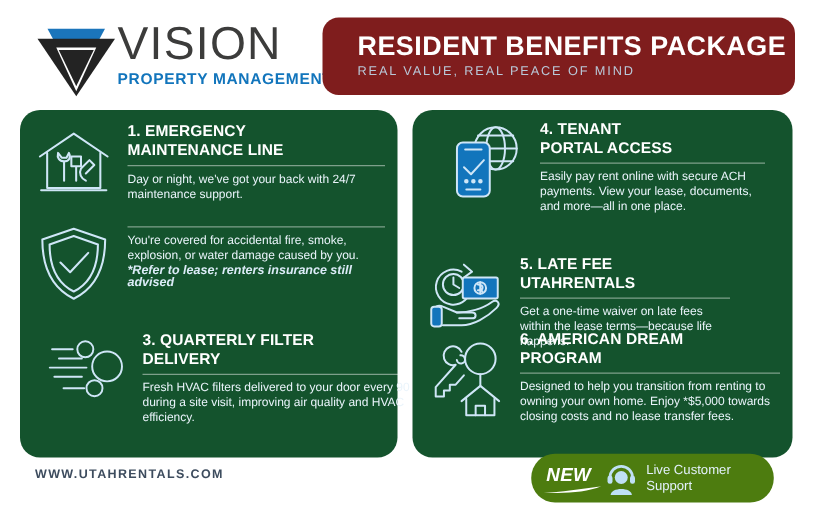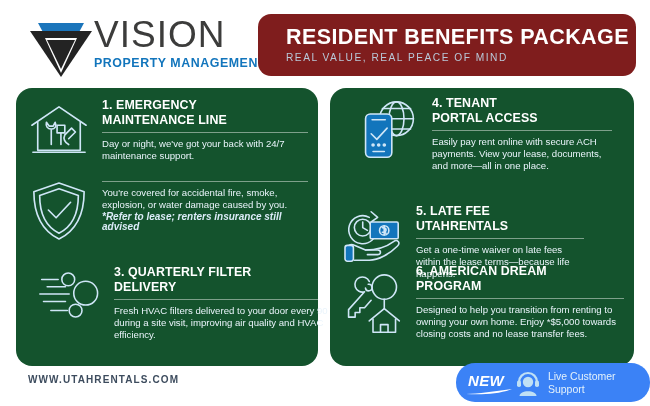--- a/index.html
+++ b/index.html
@@ -153,23 +153,23 @@
   #footer-url {
     position: absolute;
     left: 28px; top: 374px;
     font-size: 10px;
     font-weight: bold;
     letter-spacing: 1.1px;
     color: #3d4c5e;
   }
   #support-badge {
     position: absolute;
-    left: 456px; top: 363px;
+    left: 425px; top: 363px;
     width: 194px; height: 39px;
-    background: #3b82f6;
+    background: #4d7c0f;
     border-radius: 19px;
     display: flex;
     align-items: center;
     box-sizing: border-box;
     padding-left: 12px;
   }
   #badge-new {
     position: relative;
     color: #ffffff;
     font-size: 15px;

